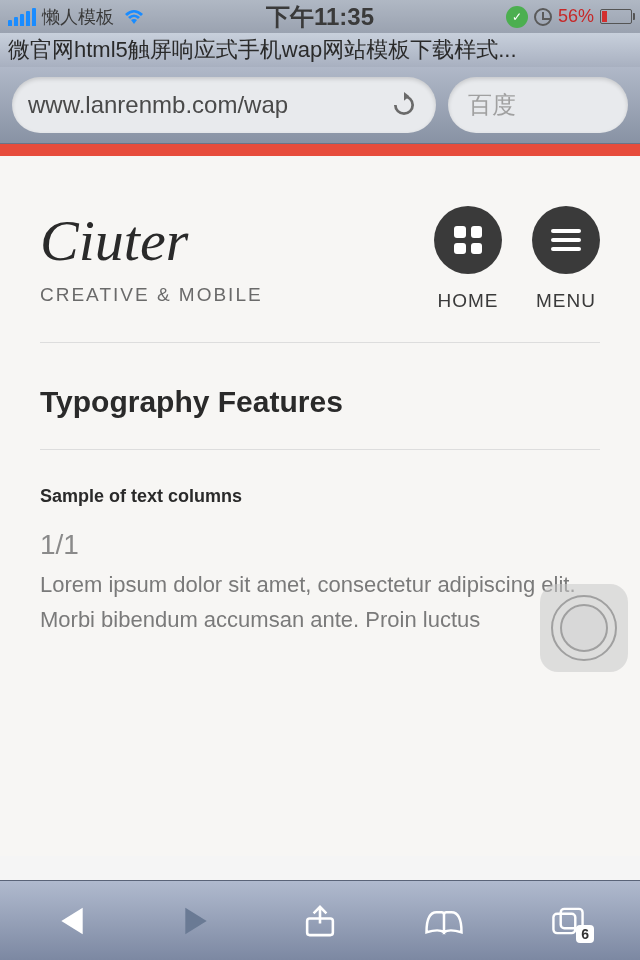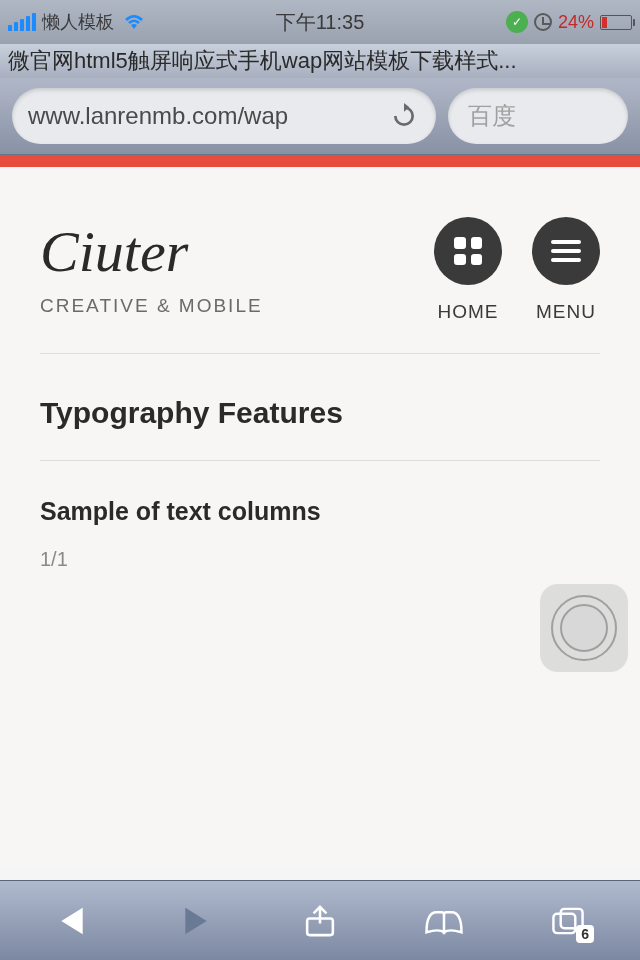--- a/index.html
+++ b/index.html
@@ -1,25 +1,25 @@
 <!DOCTYPE html>
 <html><head>
 <meta charset="utf-8">
 <style>
 * { margin: 0; padding: 0; box-sizing: border-box; }
 body { width: 640px; height: 960px; overflow: hidden; font-family: -apple-system, Helvetica, Arial, sans-serif; background: #f5f5f5; position: relative; }
 
 
-.status-bar { height: 44px; background: linear-gradient(to bottom, #b0b8c4, #9aa2b0); display: flex; align-items: center; padding: 13px 8px; font-size: 18px; color: #3a3a3a; position: relative; }
+.status-bar { height: 33px; background: linear-gradient(to bottom, #b0b8c4, #9aa2b0); display: flex; align-items: center; padding: 13px 8px; font-size: 18px; color: #3a3a3a; position: relative; }
 .signal-bars { display: flex; align-items: flex-end; gap: 2px; height: 18px; }
 .signal-bars span { width: 4px; background: #1a8cff; border-radius: 1px 1px 0 0; }
 .signal-bars span:nth-child(1){height:6px;} .signal-bars span:nth-child(2){height:9px;} .signal-bars span:nth-child(3){height:12px;} .signal-bars span:nth-child(4){height:15px;} .signal-bars span:nth-child(5){height:18px;}
 .carrier { margin-left: 6px; font-weight: 500; }
 .wifi { margin-left: 8px; display:flex; align-items:center; }
-.status-time { position: absolute; left: 50%; transform: translateX(-50%); font-weight: 400; font-size: 20px; }
+.status-time { position: absolute; left: 50%; transform: translateX(-50%); font-weight: 700; font-size: 24px; }
 .status-right { margin-left: auto; display: flex; align-items: center; gap: 6px; }
 .q-badge { width: 22px; height: 22px; border-radius: 50%; background: #4caf50; display:flex; align-items:center; justify-content:center; color:#fff; font-size:12px; }
 .clock-icon { width: 18px; height: 18px; border: 2px solid #5a5a5a; border-radius: 50%; position: relative; }
 .clock-icon::after { content:''; position:absolute; width:6px; height:6px; border-left:2px solid #5a5a5a; border-bottom:2px solid #5a5a5a; top:2px; left:6px; }
 .battery-pct { color: #c62828; font-weight: 500; font-size:18px; }
 .battery { width: 32px; height: 15px; border: 1.5px solid #555; border-radius: 2px; position: relative; }
 .battery::after { content:''; position:absolute; right:-4px; top:3px; width:2px; height:7px; background:#555; border-radius:0 1px 1px 0; }
 .battery-fill { position:absolute; left:1px; top:1px; bottom:1px; width:15%; background:#d32f2f; }
 
 
@@ -47,22 +47,22 @@
 .nav-btn { width: 68px; height: 68px; border-radius: 50%; background: #3a3a3a; display:flex; align-items:center; justify-content:center; cursor:pointer; }
 .grid-icon { width: 28px; height: 28px; display:grid; grid-template-columns:1fr 1fr; gap:5px; }
 .grid-icon span { background:#fff; border-radius: 3px; }
 .menu-icon { width: 30px; display:flex; flex-direction:column; gap:5px; }
 .menu-icon span { height:4px; background:#fff; border-radius:2px; }
 .nav-label { font-size: 19px; color: #3a3a3a; margin-top: 16px; letter-spacing: 1px; }
 .divider { border: none; border-top: 1px solid #ddd; margin-top: 30px; }
 
 .section-title { font-size: 30px; font-weight: 700; color: #2a2a2a; margin-top: 42px; }
 .section-body { font-size: 22px; line-height: 1.7; color: #7a7a7a; margin-top: 22px; }
-.sub-title { font-size: 25px; font-weight: 700; color: #2a2a2a; margin-top: 36px; }
-.col-label { font-size: 20px; color: #8a8a8a; margin-top: 22px; }
+.sub-title { font-size: 18px; font-weight: 700; color: #2a2a2a; margin-top: 36px; }
+.col-label { font-size: 28px; color: #8a8a8a; margin-top: 22px; }
 .col-body { font-size: 22px; color: #7a7a7a; line-height: 1.6; margin-top: 6px; }
 
 
 .assistive { position: absolute; right: 12px; top: 584px; width: 88px; height: 88px; background: rgba(200,200,200,0.55); border-radius: 18px; display:flex; align-items:center; justify-content:center; }
 .assistive .ring1 { width:66px; height:66px; border-radius:50%; border:2px solid #a0a0a0; display:flex; align-items:center; justify-content:center; }
 .assistive .ring2 { width:48px; height:48px; border-radius:50%; border:2px solid #a0a0a0; background:#d8d8d8; }
 
 
 .toolbar { position: absolute; bottom: 0; left:0; right:0; height: 80px; background: linear-gradient(to bottom, #b0bace, #7c88a2); display:flex; align-items:center; justify-content:space-around; padding:0 10px; border-top:1px solid #5a6478; }
 .tb-btn { width:40px; height:40px; display:flex; align-items:center; justify-content:center; }
@@ -83,21 +83,21 @@
   <div class="carrier">懒人模板</div>
   <div class="wifi">
     <svg width="24" height="18" viewBox="0 0 24 18">
         <path d="M12 16 L9 12 Q12 10 15 12 Z M6 9 Q12 4 18 9 L16 11 Q12 7 8 11 Z M3 6 Q12 -2 21 6 L19 8 Q12 1 5 8 Z" fill="#1a8cff"></path>
       </svg>
   </div>
   <div class="status-time">下午11:35</div>
   <div class="status-right">
     <div class="q-badge">✓</div>
     <div class="clock-icon"></div>
-    <div class="battery-pct">24%</div>
+    <div class="battery-pct">56%</div>
     <div class="battery">
         <div class="battery-fill"></div>
       </div>
   </div>
 </div>
 
 <div class="title-bar">微官网html5触屏响应式手机wap网站模板下载样式...</div>
 
 <div class="url-bar">
   <div class="url-field">
@@ -146,20 +146,21 @@
       </div>
     </div>
   </div>
   <hr class="divider">
 
   <div class="section-title">Typography Features</div>
   <hr class="divider">
 
   <div class="sub-title">Sample of text columns</div>
   <div class="col-label">1/1</div>
+  <div class="col-body">Lorem ipsum dolor sit amet, consectetur adipiscing elit. Morbi bibendum accumsan ante. Proin luctus</div>
 </div>
 
 <div class="assistive">
   <div class="ring1">
       <div class="ring2"></div>
     </div>
 </div>
 
 <div class="toolbar">
   <div class="tb-btn">

